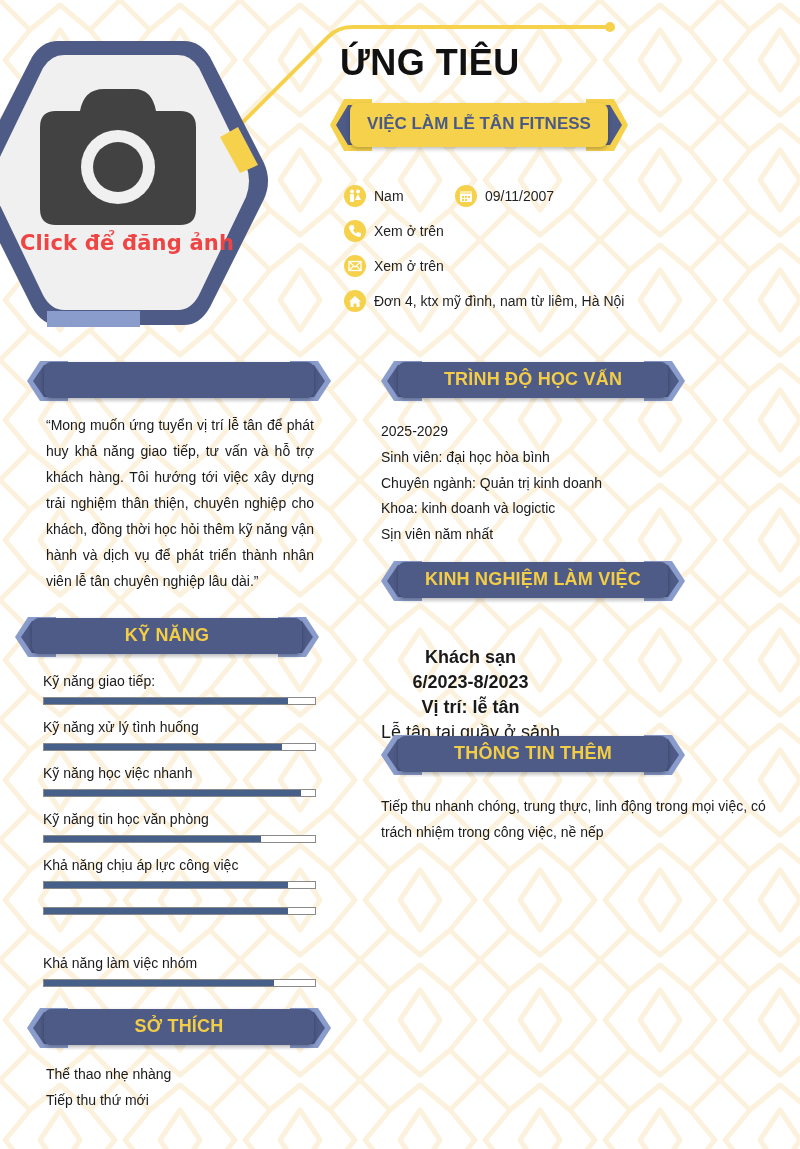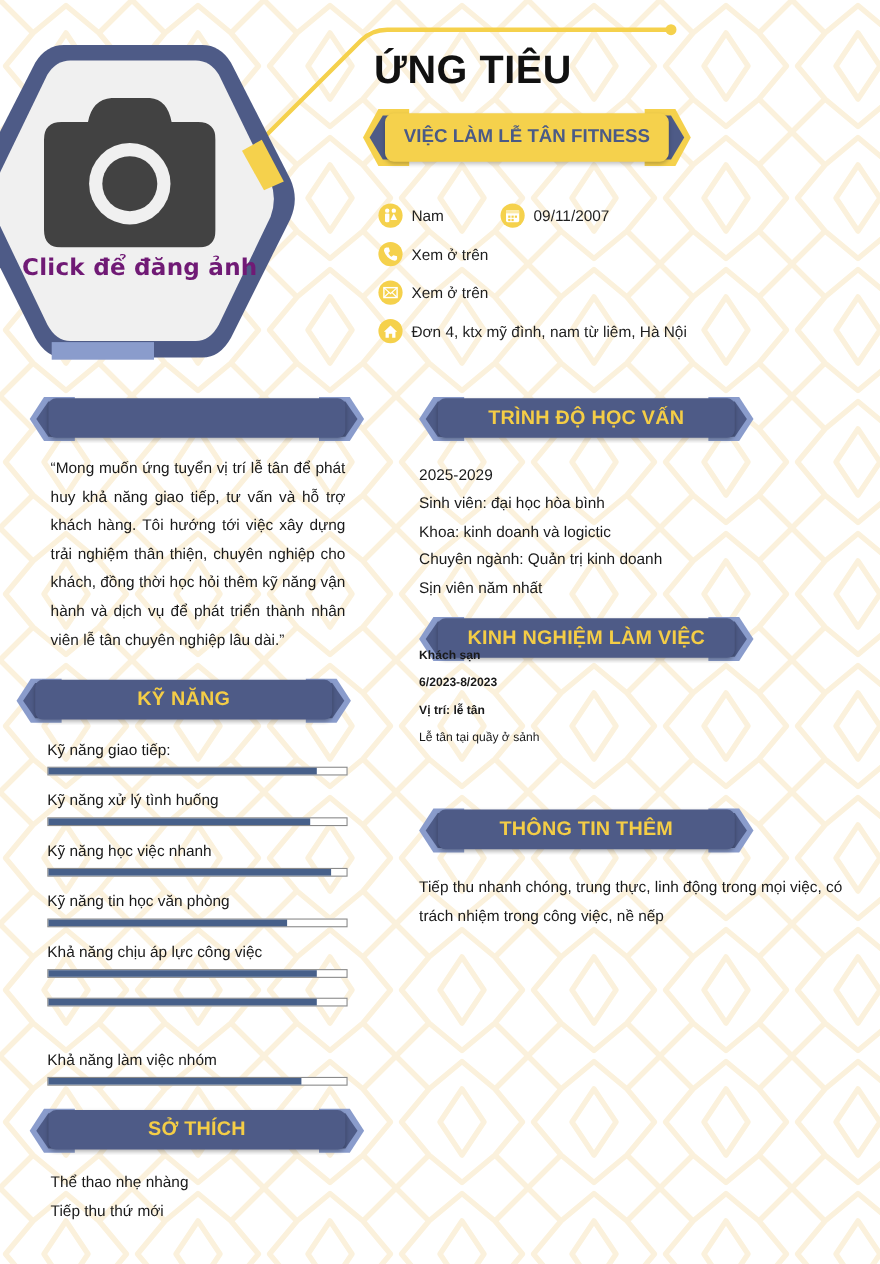--- a/index.html
+++ b/index.html
@@ -11,21 +11,21 @@
     color: #1a1a1a;
   }
   .bg-pattern { position: absolute; inset: 0; z-index: 0; pointer-events: none; }
   .layer { position: absolute; z-index: 1; }
 
   
   .avatar-wrap { left: -12px; top: 35px; width: 285px; height: 295px; }
   .avatar-wrap svg { position: absolute; left: 0; top: 0; }
   .avatar-label {
     position: absolute; left: 32px; top: 196px; width: 240px;
-    font-family: "DejaVu Sans", sans-serif; font-size: 21px; color: #701a75;
+    font-family: "DejaVu Sans", sans-serif; font-size: 21px; color: #ef4444;
     font-weight: bold; letter-spacing: 0.2px; white-space: nowrap;
   }
 
   
   .connector { left: 220px; top: 15px; width: 400px; height: 130px; }
 
   
   .name-title {
     left: 340px; top: 42px; font-size: 36px; font-weight: bold; color: #111;
     letter-spacing: 0.5px;
@@ -51,21 +51,21 @@
   .ribbon svg { position: absolute; left: 0; top: 0; }
   .ribbon .label {
     position: absolute; left: 0; right: 0; top: 10px; text-align: center;
     font-size: 18px; font-weight: bold; color: #f4cd46; letter-spacing: 0.2px;
   }
   .objective {
     left: 46px; top: 412px; width: 268px; font-size: 14px; line-height: 26px;
     text-align: justify;
   }
   .edu { left: 381px; top: 419px; line-height: 25.8px; font-size: 14px; }
-  .exp { left: 381px; top: 584px; line-height: 25px; font-size: 11px; }
+  .exp { left: 381px; top: 645px; line-height: 25px; font-size: 18px; text-align: center; }
   .exp .b { font-weight: bold; }
   .more { left: 381px; top: 793px; width: 390px; line-height: 26px; font-size: 14px; }
 
   
   .skills { left: 43px; top: 671px; width: 273px; }
   .skill { height: 46px; }
   .skill-name { font-size: 14px; line-height: 20px; white-space: nowrap; }
   .skill-bar {
     margin-top: 6px; width: 273px; height: 8px; border: 1px solid #8a8a8a; background: #fff;
   }
@@ -192,22 +192,22 @@
       <path d="M18 6 L42 6 L42 38 L18 38 L7 22 Z" fill="#4e5b87"></path>
     <path d="M292 2 L264 2 L264 42 L292 42 L305 22 Z" fill="#8a9ccc"></path>
       <path d="M288 6 L264 6 L264 38 L288 38 L299 22 Z" fill="#4e5b87"></path>
     <rect x="18" y="3" width="270" height="36" rx="7" fill="#4e5b87" style="filter: drop-shadow(0 2px 2px rgba(0,0,0,0.3));"></rect>
   </svg>
   <div class="label">TRÌNH ĐỘ HỌC VẤN</div>
 </div>
 <div class="layer edu">
   <div>2025-2029</div>
   <div>Sinh viên: đại học hòa bình</div>
+  <div>Chuyên ngành: Quản trị kinh doanh</div>
   <div>Khoa: kinh doanh và logictic</div>
-  <div>Chuyên ngành: Quản trị kinh doanh</div>
   <div>Sịn viên năm nhất</div>
 </div>
 
 <div class="layer ribbon" style="left:380px;top:559px;">
   <svg width="306" height="44" viewBox="0 0 306 44">
     <path d="M14 2 L42 2 L42 42 L14 42 L1 22 Z" fill="#8a9ccc"></path>
       <path d="M18 6 L42 6 L42 38 L18 38 L7 22 Z" fill="#4e5b87"></path>
     <path d="M292 2 L264 2 L264 42 L292 42 L305 22 Z" fill="#8a9ccc"></path>
       <path d="M288 6 L264 6 L264 38 L288 38 L299 22 Z" fill="#4e5b87"></path>
     <rect x="18" y="3" width="270" height="36" rx="7" fill="#4e5b87" style="filter: drop-shadow(0 2px 2px rgba(0,0,0,0.3));"></rect>

